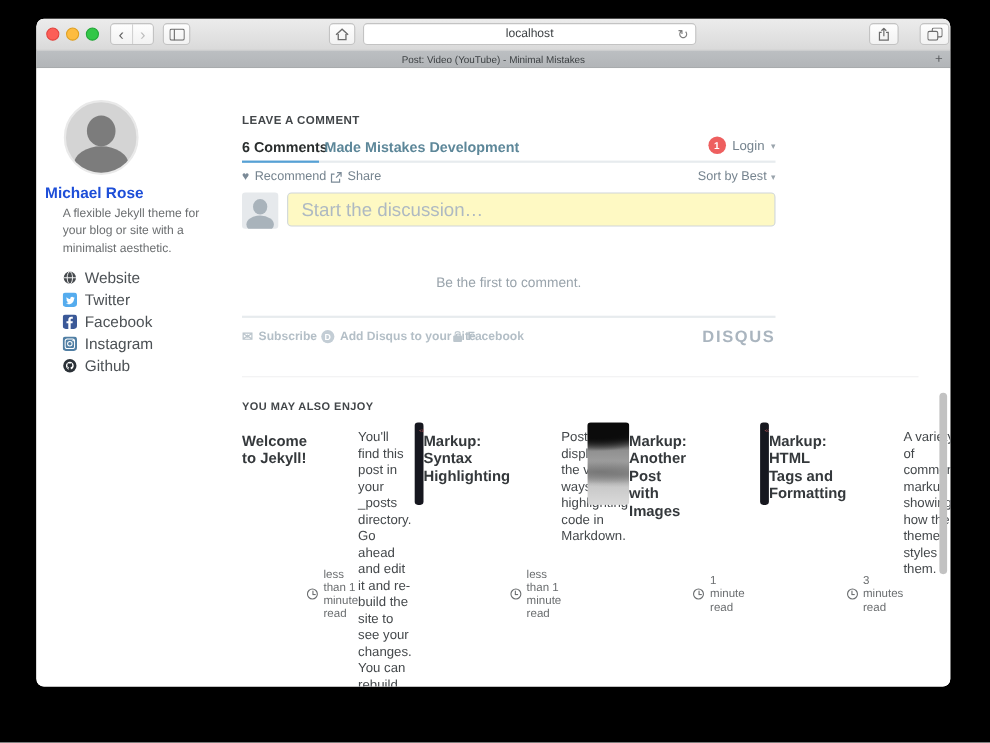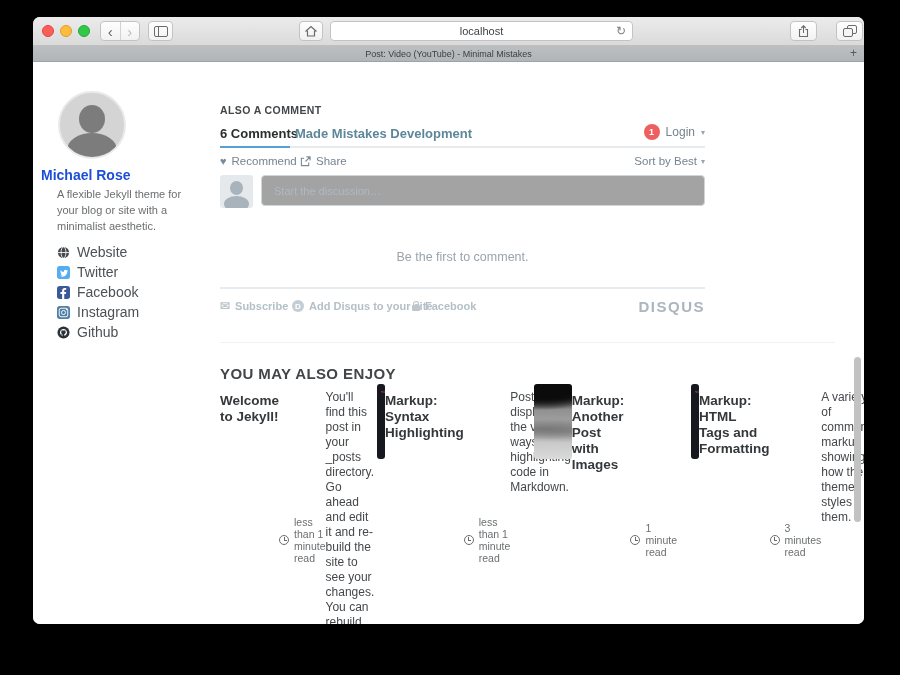--- a/index.html
+++ b/index.html
@@ -53,37 +53,37 @@
   .tab-underline{position:absolute;left:0;top:84px;width:70px;height:2px;background:#56a1d5;z-index:2;}
   .dq-actions{position:absolute;top:93px;left:0;width:485px;height:14px;}
   .dq-act{position:absolute;display:flex;align-items:center;gap:5px;font-size:11.5px;color:#76848f;}
   .act-rec{left:0;}
   .act-share{left:80px;}
   .heart{font-size:11px;color:#7b8a97;line-height:1;}
   .dq-sort{position:absolute;right:0;top:0;display:flex;align-items:center;gap:4px;font-size:11.5px;color:#76848f;justify-content:flex-end;}
   .dq-avatar{position:absolute;left:0;top:113px;width:33px;height:33px;border-radius:3px;background:#e6e9ec;overflow:hidden;}
   .dq-avatar .head{position:absolute;left:10px;top:6px;width:13px;height:14px;border-radius:50%;background:#a9b3bb;}
   .dq-avatar .body{position:absolute;left:4px;top:21px;width:25px;height:16px;border-radius:50%;background:#a9b3bb;}
-  .dq-input{position:absolute;left:41px;top:113px;width:444px;height:31px;box-sizing:border-box;border:1px solid #cfd6da;border-radius:4px;background:#a3a3a3;font-family:"Liberation Sans",sans-serif;font-size:11px;color:#3d4144;padding:0 12px;outline:none;}
+  .dq-input{position:absolute;left:41px;top:113px;width:444px;height:31px;box-sizing:border-box;border:1px solid #cfd6da;border-radius:4px;background:#fef9c3;font-family:"Liberation Sans",sans-serif;font-size:17px;color:#3d4144;padding:0 12px;outline:none;}
   .dq-input::placeholder{color:#aeb9c2;opacity:1;}
   .dq-empty{position:absolute;top:188px;left:0;width:485px;text-align:center;font-size:12.5px;color:#9aa4ac;}
   .rule-foot{top:225px;}
   .dq-footer{position:absolute;top:238px;left:0;width:485px;height:18px;}
   .dq-flink{position:absolute;display:flex;align-items:center;gap:5px;font-size:11px;font-weight:bold;color:#b4bfc7;}
   .fl-sub{left:0;}
   .fl-add{left:72px;}
   .fl-priv{left:192px;}
   .env{font-size:12px;line-height:1;color:#bcc6cd;}
   .dcirc{width:12px;height:12px;border-radius:50%;background:#c3cdd5;color:#fff;font-size:8px;font-weight:bold;display:flex;align-items:center;justify-content:center;}
   .lock{position:relative;width:8px;height:6px;background:#bcc6cd;border-radius:1px;margin-top:4px;}
   .lock::before{content:"";position:absolute;top:-4px;left:1px;width:4px;height:4px;border:1.5px solid #bcc6cd;border-bottom:none;border-radius:3px 3px 0 0;}
   .dq-brand{position:absolute;right:0;top:-2px;font-size:15px;font-weight:bold;letter-spacing:1.5px;color:#aab5bf;}
   
   .wide-rule{position:absolute;left:187px;top:280px;width:615px;height:1px;background:#f0f1f2;}
-  .also-head{position:absolute;left:187px;top:303px;font-size:15px;font-weight:bold;letter-spacing:.4px;color:#424649;}
+  .also-head{position:absolute;left:187px;top:303px;font-size:10px;font-weight:bold;letter-spacing:.4px;color:#424649;}
   .cards{position:absolute;left:187px;top:322px;width:614px;display:grid;grid-template-columns:repeat(4,143px);column-gap:14px;}
   .card{display:flex;flex-direction:row;}
   .thumb{width:143px;height:75px;border-radius:3px;overflow:hidden;position:relative;}
   .thumb-moss{background-color:#39402f;background-image:
     radial-gradient(circle 5px at 31% 44%, #f8f3e0 0 40%, #d8b87a 62%, rgba(120,100,60,.55) 76%, transparent 82%),
     radial-gradient(ellipse 60px 22px at 75% 28%, rgba(140,150,120,.45), transparent 70%),
     radial-gradient(ellipse 80px 28px at 18% 78%, rgba(155,165,135,.4), transparent 70%),
     radial-gradient(ellipse 70px 24px at 62% 86%, rgba(105,115,90,.5), transparent 70%),
     linear-gradient(160deg,#4d5542,#2b3225 75%);}
   .thumb-fog{background-image:
@@ -205,21 +205,21 @@
       <div class="alink">
         <svg width="13" height="13" viewBox="0 0 14 14">
             <circle cx="7" cy="7" r="6.5" fill="#2b3137"></circle>
             <path fill="#fff" d="M7 3.2c-2.1 0-3.8 1.7-3.8 3.8 0 1.7 1.1 3.1 2.6 3.6.2 0 .3-.1.3-.2v-.8c-1.1.2-1.3-.5-1.3-.5-.2-.4-.4-.6-.4-.6-.3-.2 0-.2 0-.2.4 0 .6.4.6.4.3.6.9.4 1.1.3 0-.2.1-.4.2-.5-.9-.1-1.8-.4-1.8-1.9 0-.4.2-.8.4-1-.1-.1-.2-.5 0-1.1 0 0 .3-.1 1.1.4a3.7 3.7 0 0 1 1.9 0c.8-.5 1.1-.4 1.1-.4.2.6.1 1 0 1.1.3.3.4.6.4 1 0 1.5-.9 1.8-1.8 1.9.1.1.3.4.3.7v1.1c0 .1.1.2.3.2 1.5-.5 2.6-1.9 2.6-3.6 0-2.1-1.7-3.8-3.8-3.8z"></path>
           </svg>
         <span class="lbl">Github</span>
       </div>
     </div>
 
     <div class="main">
-      <div class="lc-head">ALSO A COMMENT</div>
+      <div class="lc-head">LEAVE A COMMENT</div>
 
       <div class="dq-tabs">
         <span class="dq-count">6 Comments</span>
         <span class="dq-community">Made Mistakes Development</span>
         <span class="dq-login">
           <span class="dq-badge">1</span>
           <span class="lbl">Login</span>
           <span class="caret">▾</span>
         </span>
       </div>

